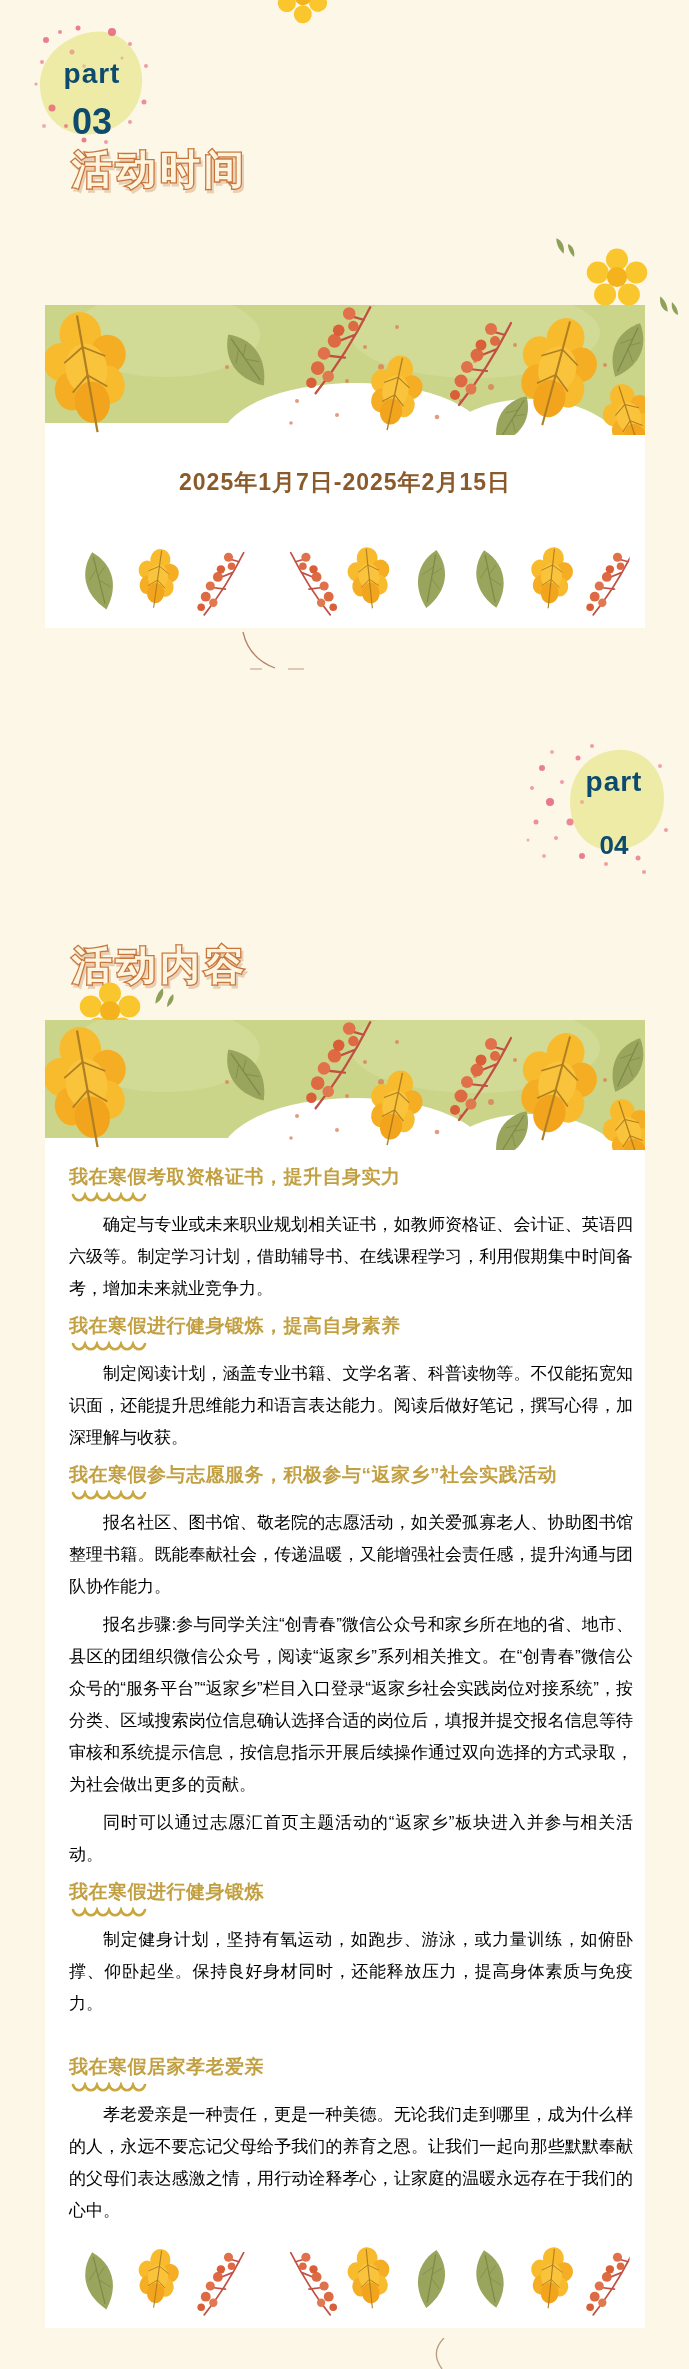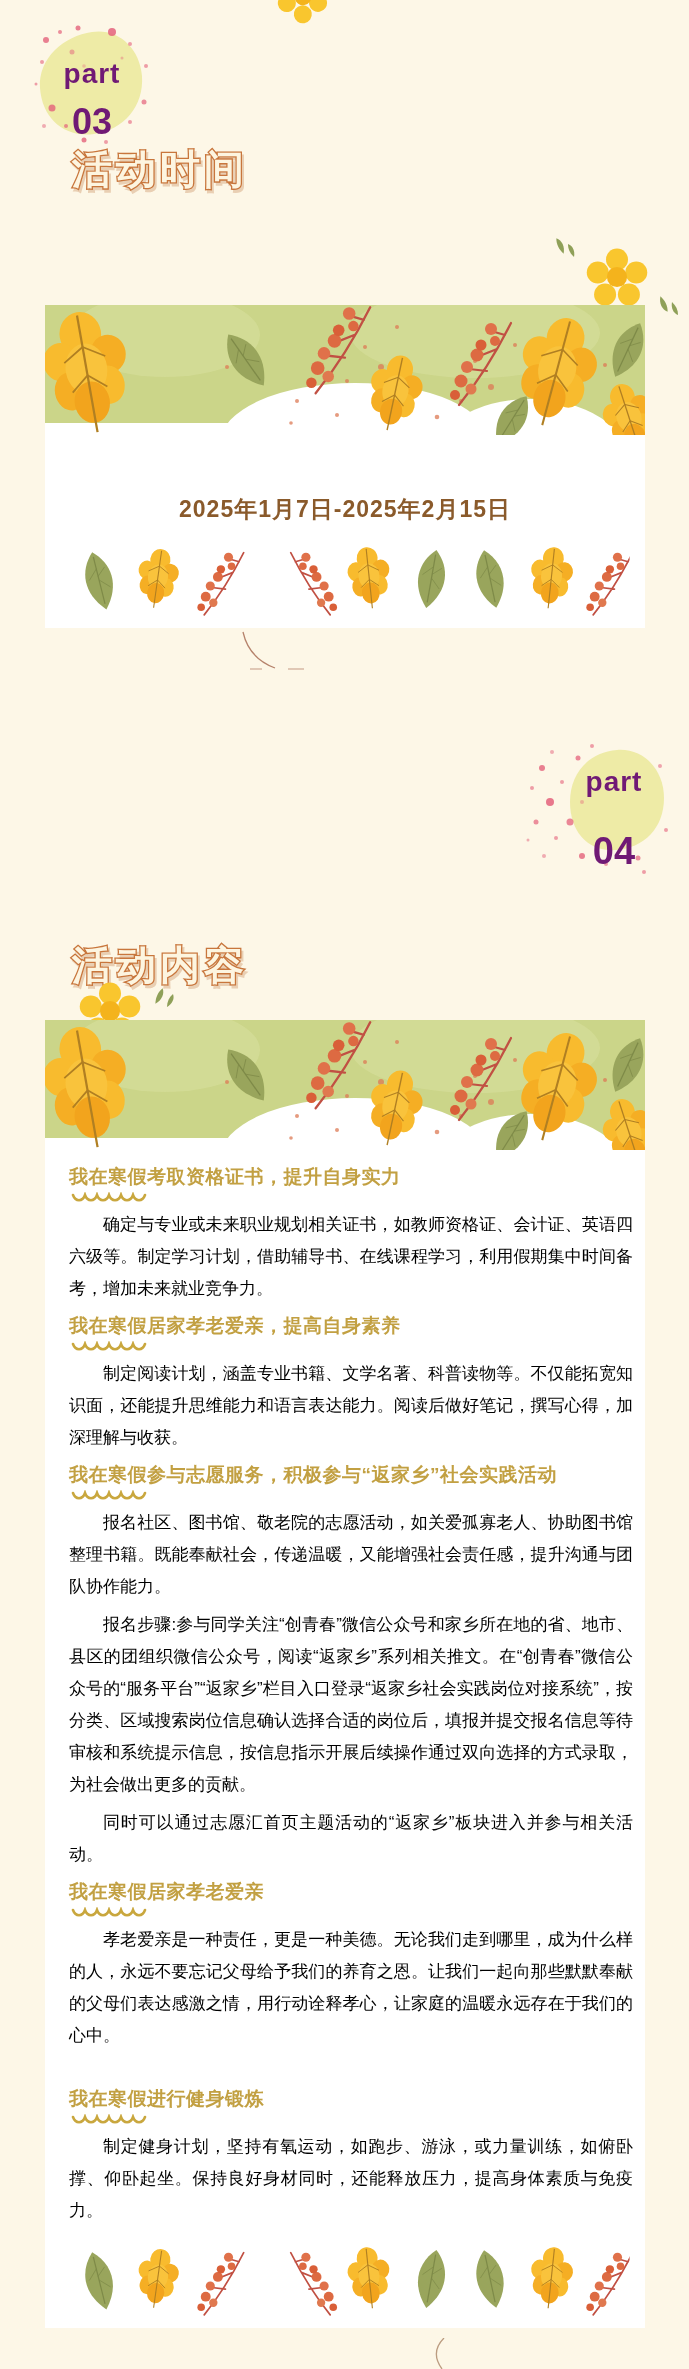--- a/index.html
+++ b/index.html
@@ -6,45 +6,45 @@
   body { background:#efe9d8; font-family:"Liberation Sans","DejaVu Sans",sans-serif; }
   .page {
     position:relative; width:689px; height:2369px; margin:0 auto;
     background:#fdf7e7; overflow:hidden;
   }
   
   .part-badge { position:absolute; }
   .part-badge .blob-svg { position:absolute; left:0; top:0; }
   .part-word, .part-num {
     position:absolute; left:0; width:100%; text-align:center;
-    color:#701a75; font-weight:bold; line-height:1;
+    color:#0c4a6e; font-weight:bold; line-height:1;
   }
   .badge3 { left:26px; top:18px; width:132px; height:132px; }
   .badge3 .part-word { top:42px; font-size:28px; letter-spacing:1px; }
   .badge3 .part-num  { top:86px; font-size:36px; }
   .badge4 { left:522px; top:738px; width:150px; height:142px; }
   .badge4 .part-word { top:30px; font-size:28px; letter-spacing:1px; padding-left:34px; }
-  .badge4 .part-num  { top:94px; font-size:38px; padding-left:34px; }
+  .badge4 .part-num  { top:94px; font-size:26px; padding-left:34px; }
   
   .big-title { position:absolute; left:0; width:100%; text-align:left; }
   .big-title svg { filter:drop-shadow(2px 3px 0 rgba(190,115,60,0.30)); }
   .outline-title {
     font-family:"Liberation Sans","DejaVu Sans",sans-serif;
     font-weight:bold; font-size:40px; letter-spacing:4px;
     fill:#fdf5e0; stroke:#c8763c; stroke-width:2.6px; paint-order:stroke fill;
   }
   .title-time    { top:138px; }
   .title-content { top:934px; }
   
   .card { position:absolute; left:45px; width:600px; background:#ffffff; overflow:hidden; }
   .card-time    { top:305px;  height:323px;  }
   .card-content { top:1020px; height:1308px; }
   .banner { display:block; }
   .date-text {
-    margin-top:59px; text-align:center;
+    margin-top:32px; text-align:center;
     color:#8a5a2b; font-size:23px; font-weight:bold; letter-spacing:1px;
   }
   .leafrow { position:absolute; left:0; bottom:12px; }
   
   .content { padding:6px 12px 0 24px; }
   .section-heading {
     color:#c2a042; font-size:19px; font-weight:bold;
     margin:8px 0 2px; letter-spacing:0.5px;
   }
   .squiggle { display:block; margin:0 0 2px 2px; }
@@ -291,21 +291,21 @@
     <h3 class="section-heading">我在寒假考取资格证书，提升自身实力</h3>
     <svg class="squiggle" width="78" height="13" viewBox="0 0 78 13">
       <path d="M2,3 c2.5,7 9.5,7 12,0 c2.5,7 9.5,7 12,0 c2.5,7 9.5,7 12,0 c2.5,7 9.5,7 12,0 c2.5,7 9.5,7 12,0 c2.5,7 9.5,7 12,0" fill="none" stroke="#c9a73e" stroke-width="2.6" stroke-linecap="round"></path>
     </svg>
     <div class="section-paragraphs">
             <p class="body-para">确定与专业或未来职业规划相关证书，如教师资格证、会计证、英语四六级等。制定学习计划，借助辅导书、在线课程学习，利用假期集中时间备考，增加未来就业竞争力。</p>
           </div>
   </section>
 
   <section class="content-section">
-    <h3 class="section-heading">我在寒假居家孝老爱亲，提高自身素养</h3>
+    <h3 class="section-heading">我在寒假进行健身锻炼，提高自身素养</h3>
     <svg class="squiggle" width="78" height="13" viewBox="0 0 78 13">
       <path d="M2,3 c2.5,7 9.5,7 12,0 c2.5,7 9.5,7 12,0 c2.5,7 9.5,7 12,0 c2.5,7 9.5,7 12,0 c2.5,7 9.5,7 12,0 c2.5,7 9.5,7 12,0" fill="none" stroke="#c9a73e" stroke-width="2.6" stroke-linecap="round"></path>
     </svg>
     <div class="section-paragraphs">
             <p class="body-para">制定阅读计划，涵盖专业书籍、文学名著、科普读物等。不仅能拓宽知识面，还能提升思维能力和语言表达能力。阅读后做好笔记，撰写心得，加深理解与收获。</p>
           </div>
   </section>
 
   <section class="content-section">
     <h3 class="section-heading">我在寒假参与志愿服务，积极参与“返家乡”社会实践活动</h3>
@@ -313,36 +313,36 @@
       <path d="M2,3 c2.5,7 9.5,7 12,0 c2.5,7 9.5,7 12,0 c2.5,7 9.5,7 12,0 c2.5,7 9.5,7 12,0 c2.5,7 9.5,7 12,0 c2.5,7 9.5,7 12,0" fill="none" stroke="#c9a73e" stroke-width="2.6" stroke-linecap="round"></path>
     </svg>
     <div class="section-paragraphs">
             <p class="body-para">报名社区、图书馆、敬老院的志愿活动，如关爱孤寡老人、协助图书馆整理书籍。既能奉献社会，传递温暖，又能增强社会责任感，提升沟通与团队协作能力。</p>
             <p class="body-para">报名步骤:参与同学关注“创青春”微信公众号和家乡所在地的省、地市、县区的团组织微信公众号，阅读“返家乡”系列相关推文。在“创青春”微信公众号的“服务平台”“返家乡”栏目入口登录“返家乡社会实践岗位对接系统”，按分类、区域搜索岗位信息确认选择合适的岗位后，填报并提交报名信息等待审核和系统提示信息，按信息指示开展后续操作通过双向选择的方式录取，为社会做出更多的贡献。</p>
             <p class="body-para">同时可以通过志愿汇首页主题活动的“返家乡”板块进入并参与相关活动。</p>
           </div>
   </section>
 
   <section class="content-section">
+    <h3 class="section-heading">我在寒假进行健身锻炼</h3>
+    <svg class="squiggle" width="78" height="13" viewBox="0 0 78 13">
+      <path d="M2,3 c2.5,7 9.5,7 12,0 c2.5,7 9.5,7 12,0 c2.5,7 9.5,7 12,0 c2.5,7 9.5,7 12,0 c2.5,7 9.5,7 12,0 c2.5,7 9.5,7 12,0" fill="none" stroke="#c9a73e" stroke-width="2.6" stroke-linecap="round"></path>
+    </svg>
+    <div class="section-paragraphs">
+            <p class="body-para">制定健身计划，坚持有氧运动，如跑步、游泳，或力量训练，如俯卧撑、仰卧起坐。保持良好身材同时，还能释放压力，提高身体素质与免疫力。</p>
+          </div>
+  </section>
+
+  <section class="content-section">
     <h3 class="section-heading">我在寒假居家孝老爱亲</h3>
     <svg class="squiggle" width="78" height="13" viewBox="0 0 78 13">
       <path d="M2,3 c2.5,7 9.5,7 12,0 c2.5,7 9.5,7 12,0 c2.5,7 9.5,7 12,0 c2.5,7 9.5,7 12,0 c2.5,7 9.5,7 12,0 c2.5,7 9.5,7 12,0" fill="none" stroke="#c9a73e" stroke-width="2.6" stroke-linecap="round"></path>
     </svg>
     <div class="section-paragraphs">
             <p class="body-para">孝老爱亲是一种责任，更是一种美德。无论我们走到哪里，成为什么样的人，永远不要忘记父母给予我们的养育之恩。让我们一起向那些默默奉献的父母们表达感激之情，用行动诠释孝心，让家庭的温暖永远存在于我们的心中。</p>
-          </div>
-  </section>
-
-  <section class="content-section">
-    <h3 class="section-heading">我在寒假进行健身锻炼</h3>
-    <svg class="squiggle" width="78" height="13" viewBox="0 0 78 13">
-      <path d="M2,3 c2.5,7 9.5,7 12,0 c2.5,7 9.5,7 12,0 c2.5,7 9.5,7 12,0 c2.5,7 9.5,7 12,0 c2.5,7 9.5,7 12,0 c2.5,7 9.5,7 12,0" fill="none" stroke="#c9a73e" stroke-width="2.6" stroke-linecap="round"></path>
-    </svg>
-    <div class="section-paragraphs">
-            <p class="body-para">制定健身计划，坚持有氧运动，如跑步、游泳，或力量训练，如俯卧撑、仰卧起坐。保持良好身材同时，还能释放压力，提高身体素质与免疫力。</p>
           </div>
   </section>
 </div>
     <svg class="leafrow" width="600" height="74" viewBox="0 0 600 78">
         <use href="#leafrow" width="600" height="78"></use>
       </svg>
   </div>
 
   <svg class="decor decor-twig-bottom" width="30" height="31" viewBox="0 0 30 31">
     <path d="M16,0 C6,10 6,20 14,31" stroke="#bb9c80" stroke-width="1.3" fill="none"></path>

